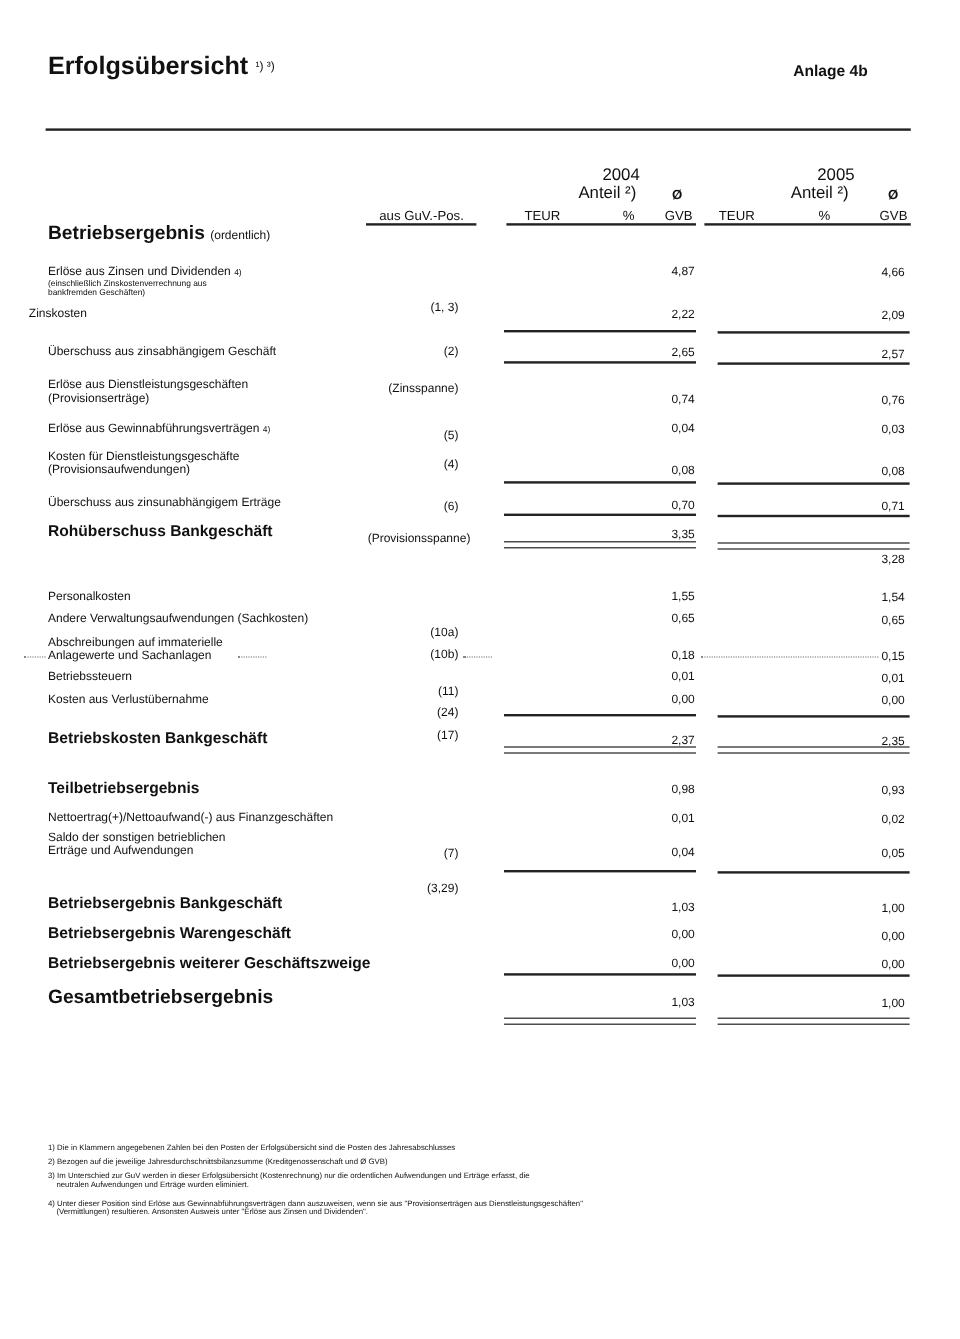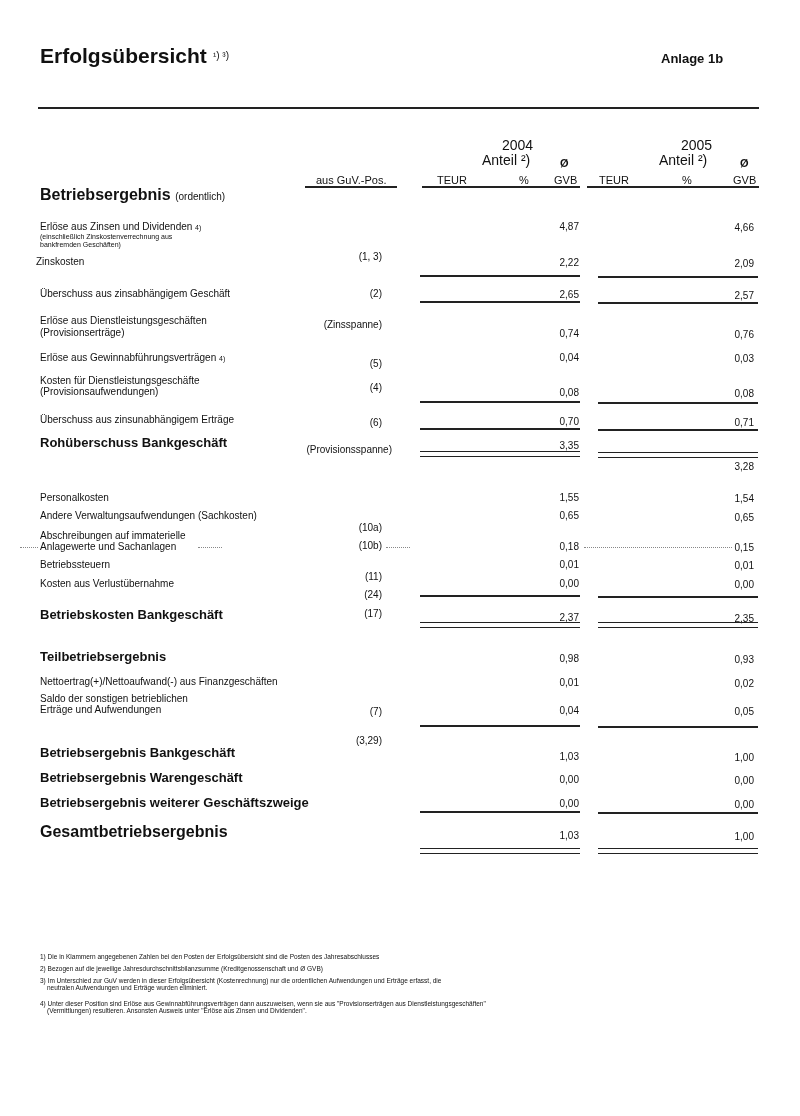--- a/index.html
+++ b/index.html
@@ -23,21 +23,21 @@
   .lbl-big { font-size:16px; font-weight:bold; }
   .pos { font-size:10px; text-align:right; width:120px;margin-top:30px; }
   .val { font-size:10px; text-align:right; width:40px; }
   .fn { font-size:6.5px; line-height:8px; }
   .dots { position:absolute; border-top:1px dotted #888; height:0; }
 </style>
 </head>
 <body>
 
 <div class="abs title"><span>Erfolgsübersicht</span><sup>¹) ³)</sup></div>
-<div class="abs anlage">Anlage 1b</div>
+<div class="abs anlage">Anlage 4b</div>
 <div class="abs rule-top"></div>
 
 <div class="abs yr" style="left:502px;top:137px;">2004</div>
 <div class="abs yr" style="left:681px;top:137px;">2005</div>
 <div class="abs yr" style="left:482px;top:152px;">Anteil ²)</div>
 <div class="abs yr" style="left:659px;top:152px;">Anteil ²)</div>
 <div class="abs hdr" style="left:560px;top:157px;font-weight:bold;">Ø</div>
 <div class="abs hdr" style="left:740px;top:157px;font-weight:bold;">Ø</div>
 
 <div class="abs hdr" style="left:316px;top:174px;">aus GuV.-Pos.</div>
@@ -52,21 +52,21 @@
 <div class="hline" style="left:587px;top:186px;width:172px;"></div>
 
 <div class="abs sec" style="left:40px;top:186px;"><span>Betriebsergebnis</span> <small>(ordentlich)</small></div>
 
 <div class="abs lbl" style="left:40px;top:221px;"><span>Erlöse aus Zinsen und Dividenden</span> <span style="font-size:7px">4)</span></div>
 <div class="abs lbl-sub" style="left:40px;top:233px;width:170px;white-space:normal;">(einschließlich Zinskostenverrechnung aus bankfremden Geschäften)</div>
 <div class="abs pos" style="left:262px;top:221px;">(1, 3)</div>
 <div class="abs val" style="left:539px;top:221px;">4,87</div>
 <div class="abs val" style="left:714px;top:222px;">4,66</div>
 
-<div class="abs lbl" style="left:36px;top:256px;">Zinskosten</div>
+<div class="abs lbl" style="left:24px;top:256px;">Zinskosten</div>
 <div class="abs pos" style="left:262px;top:258px;">(2)</div>
 <div class="abs val" style="left:539px;top:257px;">2,22</div>
 <div class="abs val" style="left:714px;top:258px;">2,09</div>
 <div class="hline" style="left:420px;top:275px;width:160px;"></div>
 <div class="hline" style="left:598px;top:276px;width:160px;"></div>
 
 <div class="abs lbl" style="left:40px;top:288px;">Überschuss aus zinsabhängigem Geschäft</div>
 <div class="abs pos" style="left:262px;top:289px;">(Zinsspanne)</div>
 <div class="abs val" style="left:539px;top:289px;">2,65</div>
 <div class="abs val" style="left:714px;top:290px;">2,57</div>

